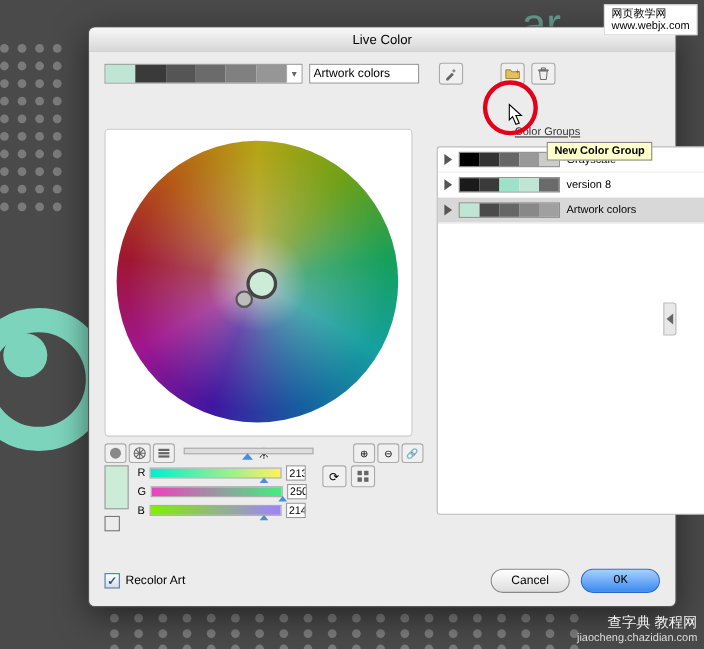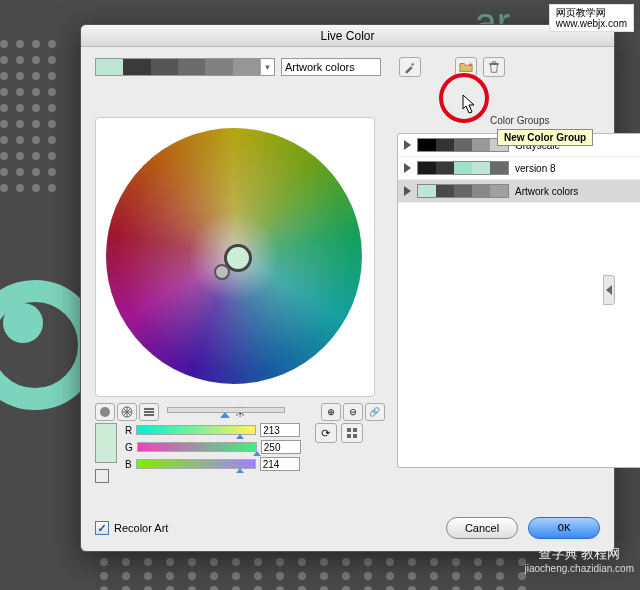--- a/index.html
+++ b/index.html
@@ -7,39 +7,39 @@
 
 
 .bg-circle { position: absolute; border-radius: 50%; border: 22px solid #7dd4bc; }
 .bg-c1 { width: 130px; height: 130px; left: -30px; top: 280px; }
 .bg-c1-inner { position: absolute; width: 40px; height: 40px; border-radius: 50%; background: #7dd4bc; left: 3px; top: 303px; }
 .bg-dots { position: absolute; }
 .dot { position: absolute; width: 8px; height: 8px; border-radius: 50%; background: #7a7a7a; }
 .bg-letters { position: absolute; top: 0; right: 130px; font-size: 40px; color: #7dd4bc; opacity: 0.6; }
 
 .watermark-top { position: absolute; top: 4px; right: 6px; background: #fff; padding: 2px 6px; font-size: 12px; border: 1px solid #ddd; z-index: 1000; }
-.watermark-bottom { position: absolute; bottom: 16px; right: 6px; text-align: center; z-index: 1000; color: #f0f0f0; font-size: 13px; }
+.watermark-bottom { position: absolute; bottom: 4px; right: 6px; text-align: right; z-index: 1000; color: #f0f0f0; font-size: 13px; }
 .watermark-bottom .sub { font-size: 10px; color: #ddd; }
 
 .dialog { position: absolute; left: 80px; top: 24px; width: 535px; height: 528px; background: #ececec; border: 1px solid #555; border-radius: 6px; box-shadow: 0 8px 30px rgba(0,0,0,.5); }
 .titlebar { height: 22px; background: linear-gradient(#f8f8f8,#d8d8d8); border-bottom: 1px solid #bbb; border-radius: 6px 6px 0 0; text-align: center; line-height: 22px; font-size: 12px; }
 
 .content { padding: 10px 14px; }
 
 .swatch-row { display: flex; align-items: center; gap: 6px; margin-bottom: 8px; }
 .swatch-bar { width: 180px; height: 18px; border: 1px solid #999; display: flex; }
 .swatch-bar span { flex: 1; }
 .swatch-bar .v { background: #fff; flex: 0 0 14px; display: flex; align-items: center; justify-content: center; font-size: 9px; color: #666; border-left: 1px solid #aaa; }
 .swatch-label-input { width: 100px; height: 18px; font-size: 11px; padding: 1px 3px; border: 1px solid #999; background: #fff; }
 .icon-btn { width: 22px; height: 20px; border: 1px solid #aaa; background: #f0f0f0; display: inline-flex; align-items: center; justify-content: center; font-size: 11px; border-radius: 3px; position: relative; }
 .icon-btn svg { width: 14px; height: 14px; }
 
 .highlight-circle { position: absolute; width: 50px; height: 50px; border: 4px solid #e2001a; border-radius: 50%; left: 358px; top: 48px; pointer-events: none; z-index: 50; }
 
-.cg-label { position: absolute; left: 409px; top: 90px; font-size: 10px; color: #333; }
+.cg-label { position: absolute; left: 387px; top: 90px; font-size: 10px; color: #333; text-decoration: underline; }
 
 .tooltip { position: absolute; left: 416px; top: 104px; background: #ffffcc; border: 1px solid #888; font-size: 10px; padding: 2px 6px; z-index: 60; font-weight: bold; }
 
 .left-col { position: absolute; left: 14px; top: 92px; width: 290px; }
 .tabbar { width: 176px; height: 18px; margin: 0 auto 6px; display: flex; border-radius: 4px; overflow: hidden; border: 1px solid #999; }
 .tab { flex: 1; font-size: 10px; line-height: 16px; text-align: center; cursor: pointer; }
 .tab-active { background: linear-gradient(#e9e9e9,#cfcfcf); }
 .tab-inactive { background: linear-gradient(#fdfdfd,#ececec); }
 
 .wheel-frame { width: 280px; height: 280px; background: #fff; border: 1px solid #ccc; border-radius: 4px; padding: 10px; position: relative; }
@@ -54,21 +54,21 @@
 .slider-bar { flex: 1; height: 6px; background: #ddd; border: 1px solid #aaa; margin: 0 6px; position: relative; }
 .slider-bar .tri { position: absolute; bottom: -6px; left: 45%; width: 0; height: 0; border-left: 5px solid transparent; border-right: 5px solid transparent; border-bottom: 6px solid #4a90d9; }
 
 .rgb-block { margin-top: 10px; display: flex; align-items: flex-start; gap: 8px; }
 .rgb-swatch { width: 22px; height: 40px; background: #cdecd8; border: 1px solid #999; }
 .rgb-cube { width: 14px; height: 14px; border: 1px solid #777; margin-top: 6px; display: inline-block; }
 .rgb-sliders { display: flex; flex-direction: column; gap: 3px; }
 .rgb-row { display: flex; align-items: center; gap: 4px; font-size: 10px; }
 .rgb-row .rail { width: 120px; height: 10px; border: 1px solid #aaa; position: relative; }
 .rgb-row .rail .tri { position: absolute; bottom: -5px; width: 0; height: 0; border-left: 4px solid transparent; border-right: 4px solid transparent; border-bottom: 5px solid #4a90d9; }
-.rgb-row input { width: 40px; height: 14px; font-size: 10px; border: 1px solid #999; text-align: left; padding-left: 2px; }
+.rgb-row input { width: 18px; height: 14px; font-size: 10px; border: 1px solid #999; text-align: left; padding-left: 2px; }
 .rail-r { background: linear-gradient(90deg, #00f0d0, #fff060); }
 .rail-g { background: linear-gradient(90deg, #f040c0, #40f080); }
 .rail-b { background: linear-gradient(90deg, #80f000, #a080ff); }
 
 .right-col { position: absolute; left: 316px; top: 108px; width: 270px; height: 335px; background: #fff; border: 1px solid #bbb; border-radius: 3px; overflow-y: auto; }
 .cg-item { display: flex; align-items: center; gap: 6px; padding: 4px 6px; font-size: 10px; border-bottom: 1px solid #eee; }
 .cg-item.sel { background: #d8d8d8; }
 .tri-play { width: 0; height: 0; border-top: 5px solid transparent; border-bottom: 5px solid transparent; border-left: 7px solid #555; }
 .mini-swatch { display: flex; height: 14px; border: 1px solid #888; }
 .mini-swatch span { width: 18px; }

